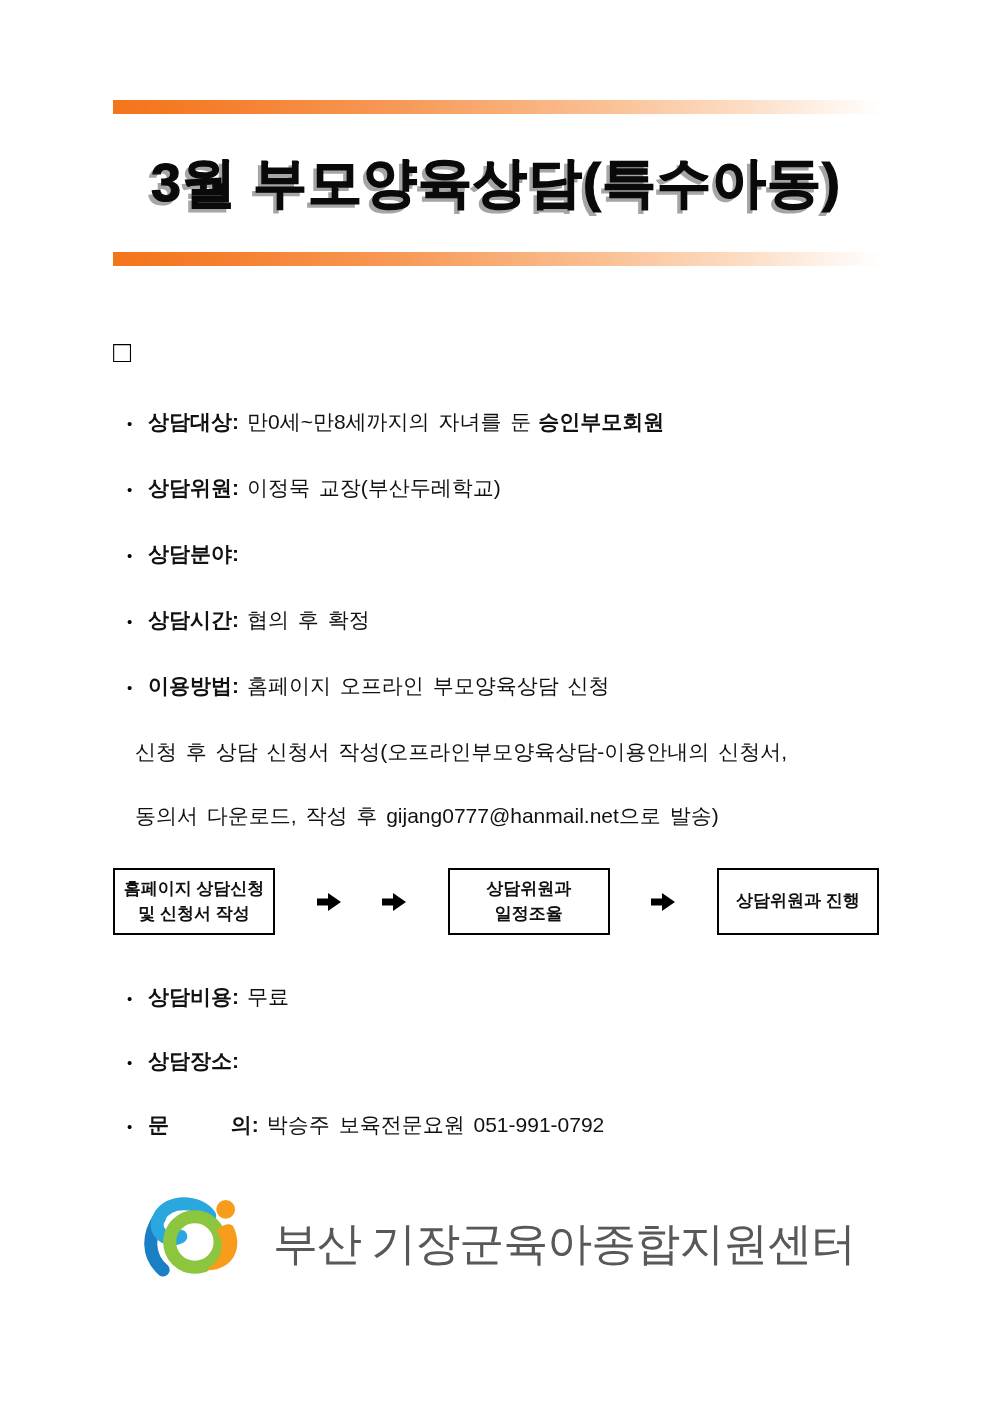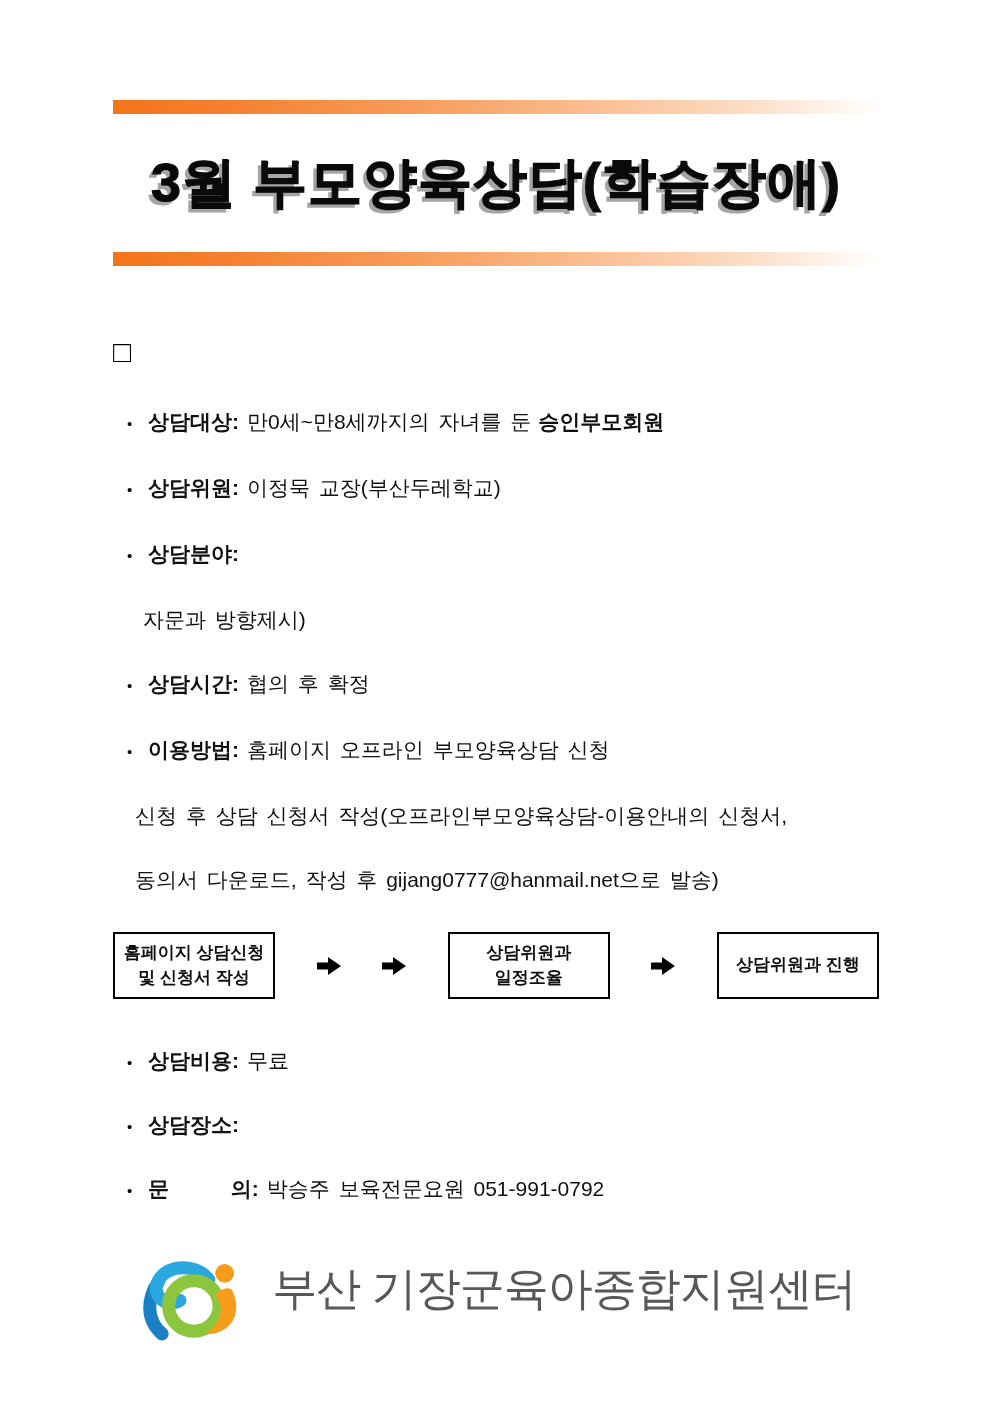--- a/index.html
+++ b/index.html
@@ -99,40 +99,42 @@
   }
   .flow-line:empty { display: none; }
   .flow-arrow { flex: none; display: flex; align-items: center; }
 
   .footer-list { margin-top: 50px; font-size: 21px; }
   .footer-list .detail-line { margin-bottom: 38px; }
 
   .logo-row {
     margin-top: 56px;
     display: flex;
+    align-items: center;
     justify-content: center;
     gap: 24px;
+    font-family: Liberation Serif, serif;
   }
   .logo-text {
     font-size: 45px;
     color: #585858;
     letter-spacing: -1px;
     white-space: nowrap;
   }
 </style>
 </head>
 <body>
 
 <div class="page">
   <div class="content">
 
     <div class="gradient-bar"></div>
 
     <div class="title-wrap">
-      <div class="doc-title">3월 부모양육상담(학습장애)</div>
+      <div class="doc-title">3월 부모양육상담(특수아동)</div>
     </div>
 
     <div class="gradient-bar"></div>
 
     <div class="section-heading">
       <span class="square-marker">□</span>
     </div>
 
     <div class="detail-list">
 
@@ -147,23 +149,20 @@
         <span class="bullet-dot">•</span>
         <span class="line-label">상담위원:</span>
         <span class="line-text">이정묵 교장(부산두레학교)</span>
       </div>
 
       <div class="detail-line">
         <span class="bullet-dot">•</span>
         <span class="line-label">상담분야:</span>
       </div>
 
-      <div class="detail-line cont-a">
-        <span class="line-text">자문과 방향제시)</span>
-      </div>
 
       <div class="detail-line">
         <span class="bullet-dot">•</span>
         <span class="line-label">상담시간:</span>
         <span class="line-text">협의 후 확정</span>
       </div>
 
       <div class="detail-line">
         <span class="bullet-dot">•</span>
         <span class="line-label">이용방법:</span>

